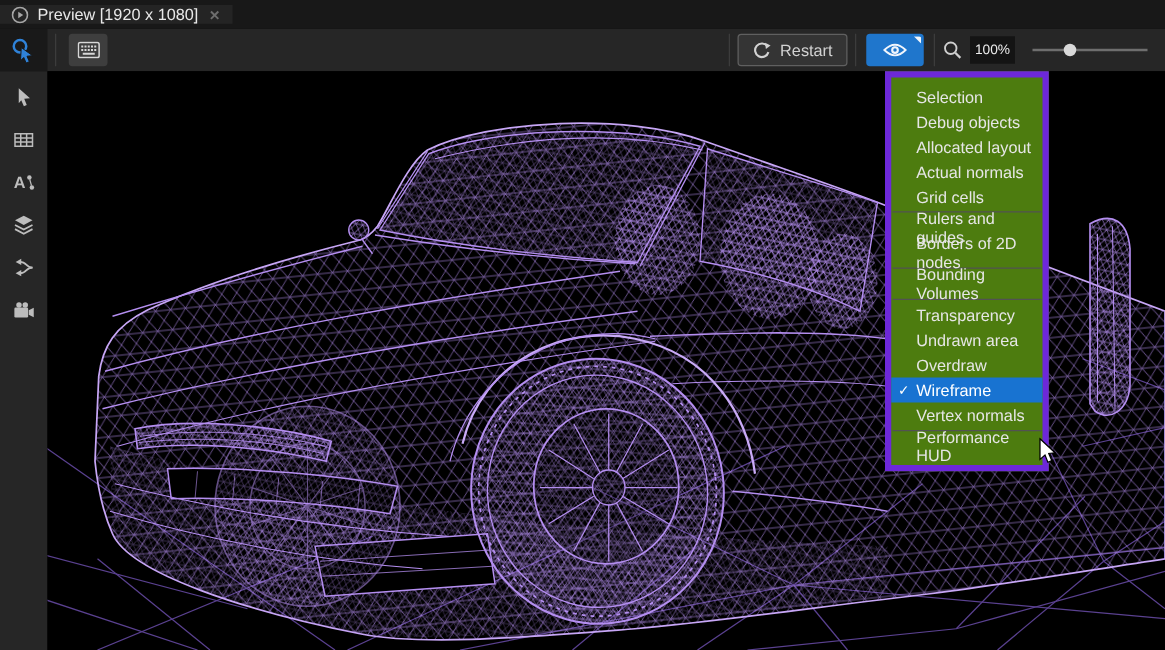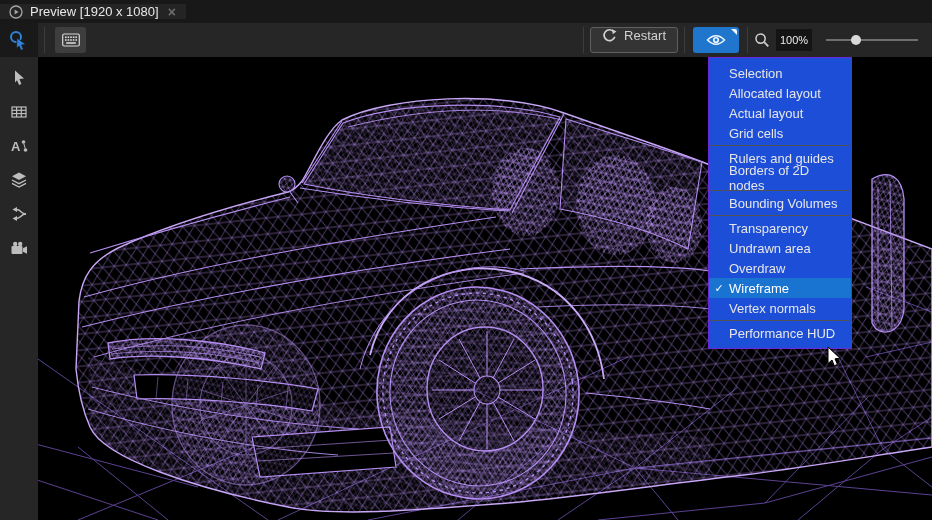--- a/index.html
+++ b/index.html
@@ -11,35 +11,35 @@
   .tabbar{position:absolute;left:0;top:0;width:100%;height:23px;background:#181818;display:flex;align-items:center;}
   .tab{display:flex;align-items:center;gap:7px;padding:0 10px 0 9px;background:#242424;}
   .tab-title{color:#e8e8e8;font-size:13px;white-space:nowrap;}
   .tab-close{color:#6d6d6d;font-size:14px;font-weight:bold;line-height:1;margin-left:2px;cursor:default;}
   
   .toolbar{position:absolute;left:0;top:23px;width:100%;height:34px;background:#262626;display:flex;align-items:center;}
   .tool-sel{width:38px;height:34px;background:#191919;display:flex;align-items:center;justify-content:center;}
   .vsep{width:1px;height:26px;background:#3c3c3c;margin:0 6px;}
   .kbd-btn{width:31px;height:26px;background:#3e3e3e;border-radius:3px;display:flex;align-items:center;justify-content:center;margin-left:4px;}
   .spacer{flex:1;}
-  .btn{height:26px;display:flex;gap:7px;padding:0 11px;background:#343434;border:1px solid #606060;border-radius:3px;color:#d2d2d2;font-size:13px;}
+  .btn{height:26px;display:flex;align-items:center;gap:7px;padding:0 11px;background:#343434;border:1px solid #606060;border-radius:3px;color:#d2d2d2;font-size:13px;}
   .eye-btn{position:relative;width:46px;height:26px;background:var(--accent);border-radius:3px;display:flex;align-items:center;justify-content:center;margin:0 2px;}
   .eye-btn::after{content:"";position:absolute;top:2px;right:2px;border-left:6px solid transparent;border-top:6px solid #f2f6fb;border-top-right-radius:2px;}
   .zoom-box{width:36px;height:22px;background:#141414;color:#ececec;font-size:11px;display:flex;align-items:center;justify-content:center;margin-left:6px;}
   .slider{position:relative;width:92px;height:2px;background:#6e6e6e;margin:0 14px 0 14px;}
   .slider-handle{position:absolute;top:-4px;left:27%;width:10px;height:10px;border-radius:50%;background:#d9d9d9;}
   
   .sidebar{position:absolute;left:0;top:57px;bottom:0;width:38px;background:#262626;display:flex;flex-direction:column;align-items:center;padding-top:4px;}
   .side-btn{width:38px;height:34px;display:flex;align-items:center;justify-content:center;}
   
   .canvas{position:absolute;left:38px;top:57px;width:894px;height:463px;background:#000;}
   .canvas svg{color:var(--wire);}
   .floor{stroke:var(--floor);}
   
-  .menu{position:absolute;left:708px;top:57px;width:144px;background:#1d4ed8;border:1px solid #6d28d9;padding:5px 0;z-index:6;}
+  .menu{position:absolute;left:708px;top:57px;width:131px;background:#4d7c0f;border:5px solid #6d28d9;padding:5px 0;z-index:6;}
   .mi{height:20px;display:flex;align-items:center;font-size:13px;color:#e6e6e6;padding-right:6px;}
   .mi .chk{width:20px;text-align:center;font-size:11px;flex:none;}
   .mi.hl{background:var(--hl);color:#fff;}
   .msep{height:1px;background:#525252;margin:2px 1px;}
   .cursor{position:absolute;left:118px;top:288px;z-index:7;pointer-events:none;}
 </style>
 </head>
 <body>
 
 <div class="app" style="--accent: #1f76cc; --hl: #1873d1; --wire: #b48ef0; --floor: #5a4190;">
@@ -265,25 +265,29 @@
   </div>
 
   <div class="menu">
     <div>
         <div class="mi">
           <span class="chk"></span>
           <span>Selection</span>
         </div>
         <div class="mi">
           <span class="chk"></span>
+          <span>Debug objects</span>
+        </div>
+        <div class="mi">
+          <span class="chk"></span>
           <span>Allocated layout</span>
         </div>
         <div class="mi">
           <span class="chk"></span>
-          <span>Actual layout</span>
+          <span>Actual normals</span>
         </div>
         <div class="mi">
           <span class="chk"></span>
           <span>Grid cells</span>
         </div>
         <div class="msep"></div>
         <div class="mi">
           <span class="chk"></span>
           <span>Rulers and guides</span>
         </div>

